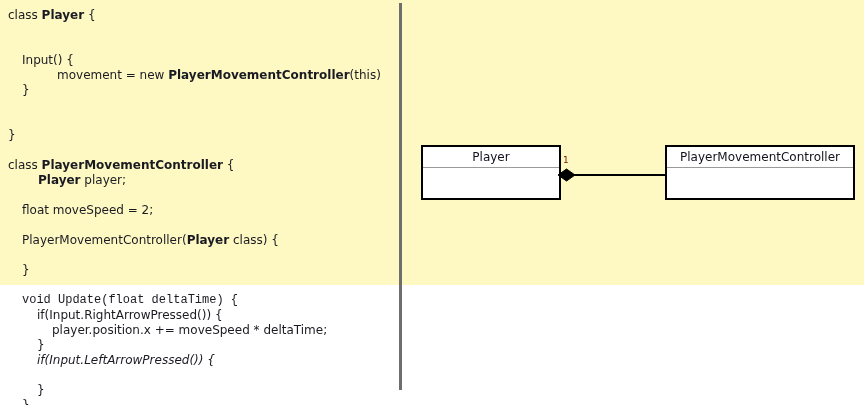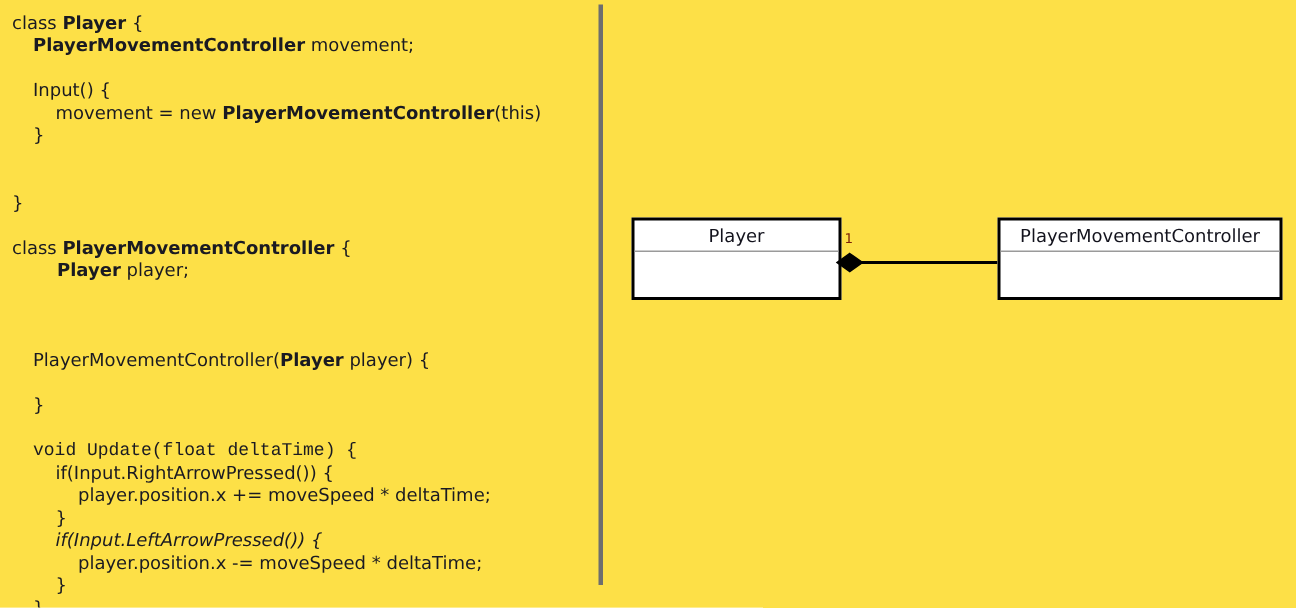--- a/index.html
+++ b/index.html
@@ -12,22 +12,22 @@
     height: 405px;
     background: #ffffff;
     font-family: "DejaVu Sans", "Liberation Sans", sans-serif;
     overflow: hidden;
     position: relative;
   }
 
   #canvas {
     position: relative;
     width: 864px;
-    height: 405px;
-    background: #fde047;
+    height: 285px;
+    background: #fef9c3;
   }
 
   
   .panel-divider {
     position: absolute;
     left: 399px;
     top: 3px;
     width: 3px;
     height: 387px;
     background: #6e6e6e;
@@ -139,41 +139,40 @@
     white-space: nowrap;
   }
 </style>
 </head>
 <body>
 
 <div id="canvas">
 
   <div class="code-panel" id="code-panel">
       <div class="code-line ind0" style="top: 8px;"><span>class </span><span class="bold">Player</span><span> {</span></div>
-      <div class="code-line ind1" style="top: 23px;"><span class="bold">PlayerMovementController</span><span> movement;</span></div>
       <div class="code-line ind0" style="top: 38px;"></div>
       <div class="code-line ind1" style="top: 53px;"><span>Input() {</span></div>
-      <div class="code-line ind2" style="top: 68px;"><span>movement = new </span><span class="bold">PlayerMovementController</span><span>(this)</span></div>
+      <div class="code-line ind2" style="top: 68px; margin-left: 20px;"><span>movement = new </span><span class="bold">PlayerMovementController</span><span>(this)</span></div>
       <div class="code-line ind1" style="top: 83px;"><span>}</span></div>
       <div class="code-line ind0" style="top: 98px;"></div>
       <div class="code-line ind0" style="top: 128px;"><span>}</span></div>
       <div class="code-line ind0" style="top: 143px;"></div>
       <div class="code-line ind0" style="top: 158px;"><span>class </span><span class="bold">PlayerMovementController</span><span> {</span></div>
       <div class="code-line ind1" style="top: 173px; margin-left: 16px;"><span class="bold">Player</span><span> player;</span></div>
       <div class="code-line ind0" style="top: 188px;"></div>
+      <div class="code-line ind1" style="top: 203px;"><span>float moveSpeed = 2;</span></div>
       <div class="code-line ind0" style="top: 218px;"></div>
-      <div class="code-line ind1" style="top: 233px;"><span>PlayerMovementController(</span><span class="bold">Player</span><span> player) {</span></div>
+      <div class="code-line ind1" style="top: 233px;"><span>PlayerMovementController(</span><span class="bold">Player</span><span> class) {</span></div>
       <div class="code-line ind1" style="top: 263px;"><span>}</span></div>
       <div class="code-line ind0" style="top: 278px;"></div>
       <div class="code-line ind1" style="top: 293px; font-family: Liberation Mono, monospace;"><span>void Update(float deltaTime) {</span></div>
       <div class="code-line ind2" style="top: 308px;"><span>if(Input.RightArrowPressed()) {</span></div>
       <div class="code-line ind3" style="top: 323px;"><span>player.position.x += moveSpeed * deltaTime;</span></div>
       <div class="code-line ind2" style="top: 338px;"><span>}</span></div>
       <div class="code-line ind2" style="top: 353px; font-style: italic;"><span>if(Input.LeftArrowPressed()) {</span></div>
-      <div class="code-line ind3" style="top: 368px;"><span>player.position.x -= moveSpeed * deltaTime;</span></div>
       <div class="code-line ind2" style="top: 383px;"><span>}</span></div>
       <div class="code-line ind1" style="top: 398px;"><span>}</span></div>
     </div>
 
   <div class="panel-divider"></div>
 
   <div class="uml-panel">
 
     <div class="uml-class-box" id="box-player">
       <div class="uml-class-header">

